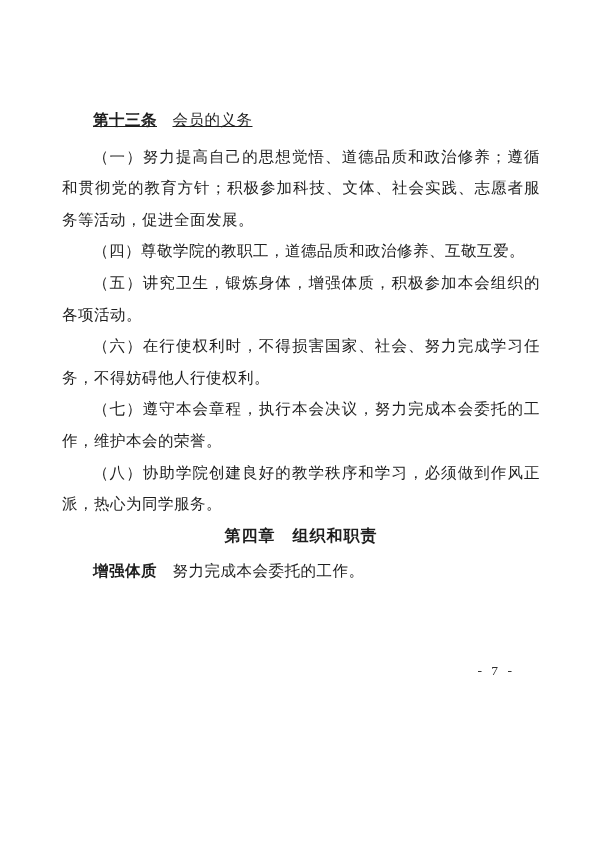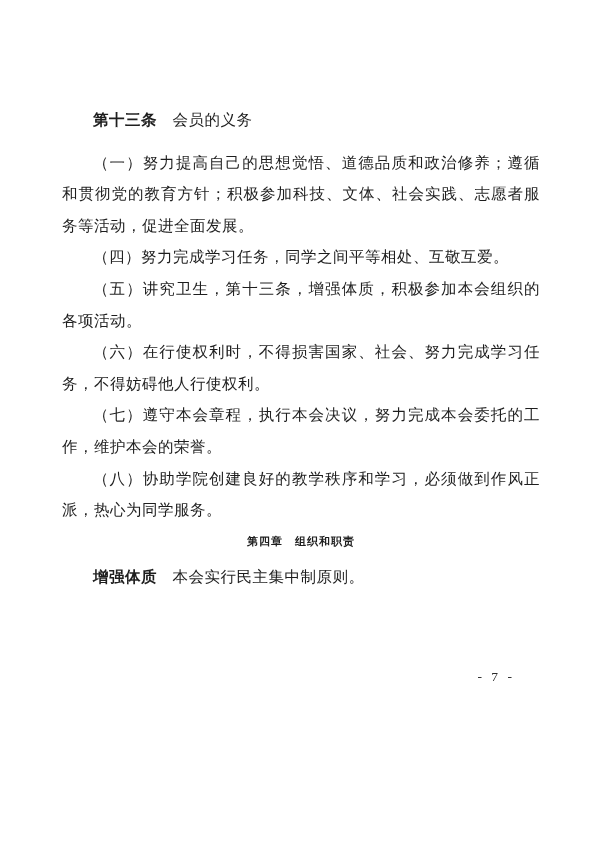--- a/index.html
+++ b/index.html
@@ -21,29 +21,30 @@
   }
   .para {
     margin: 0;
     font-size: 15.5px;
     line-height: 31.6px;
     text-align: justify;
     text-indent: 2em;
     letter-spacing: 0.5px;
   }
   .article-head {
-    margin-bottom: 11px;
+    margin-bottom: 5px;
+    text-decoration: underline;
   }
   .article-label {
     font-weight: bold;
     margin-right: 1em;
   }
   .chapter-heading {
     margin: 0 0 4px 0;
-    font-size: 11px;
+    font-size: 16px;
     font-weight: bold;
     line-height: 31.6px;
     text-align: center;
     text-indent: 0;
     letter-spacing: 1px;
   }
   .page-footer {
     margin-top: 76px;
     padding-right: 85px;
     text-align: right;
@@ -56,28 +57,28 @@
 <body>
 
 <div class="page">
   <div class="content">
 
     <p class="para article-head">
       <span class="article-label">第十三条</span><span>会员的义务</span>
     </p>
 
     <p class="para">（一）努力提高自己的思想觉悟、道德品质和政治修养；遵循和贯彻党的教育方针；积极参加科技、文体、社会实践、志愿者服务等活动，促进全面发展。</p>
-    <p class="para">（四）努力完成学习任务，同学之间平等相处、互敬互爱。</p>
-    <p class="para">（五）讲究卫生，第十三条，增强体质，积极参加本会组织的各项活动。</p>
+    <p class="para">（四）尊敬学院的教职工，道德品质和政治修养、互敬互爱。</p>
+    <p class="para">（五）讲究卫生，锻炼身体，增强体质，积极参加本会组织的各项活动。</p>
     <p class="para">（六）在行使权利时，不得损害国家、社会、努力完成学习任务，不得妨碍他人行使权利。</p>
     <p class="para">（七）遵守本会章程，执行本会决议，努力完成本会委托的工作，维护本会的荣誉。</p>
     <p class="para">（八）协助学院创建良好的教学秩序和学习，必须做到作风正派，热心为同学服务。</p>
 
     <p class="chapter-heading">第四章　组织和职责</p>
 
     <p class="para">
-      <span class="article-label">增强体质</span><span>本会实行民主集中制原则。</span>
+      <span class="article-label">增强体质</span><span>努力完成本会委托的工作。</span>
     </p>
 
   </div>
 
   <div class="page-footer">- 7 -</div>
 </div>
 
 </body></html>

